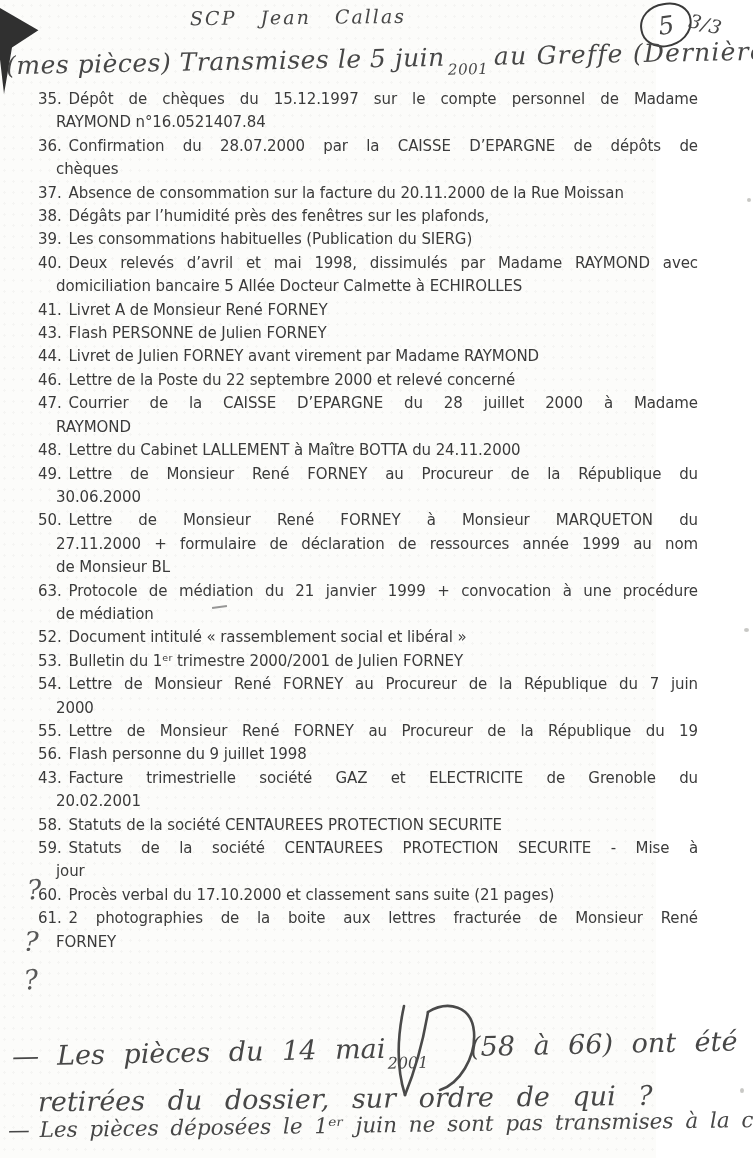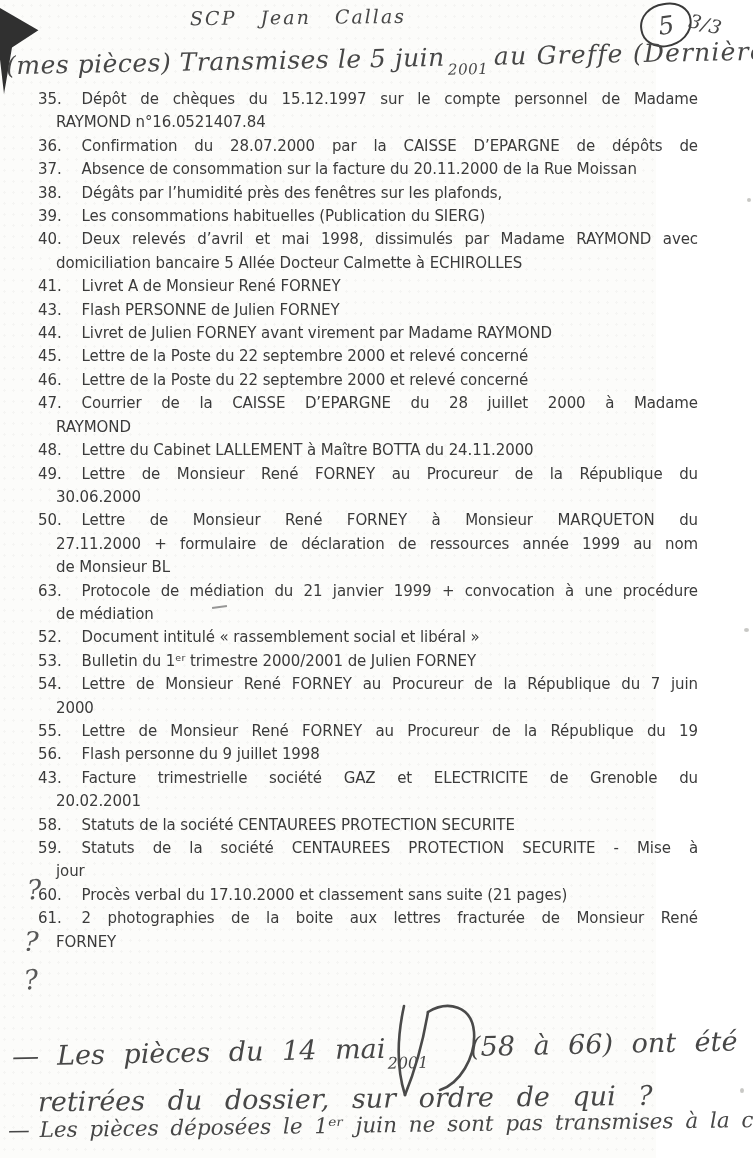--- a/index.html
+++ b/index.html
@@ -41,21 +41,21 @@
   .title-line .yr{font-size:15px;position:relative;top:9px;margin:0 2px 0 3px;}
   .title-line .p2{margin-left:4px;letter-spacing:1.2px;}
   
   .list{
     position:absolute;left:38px;top:88px;width:660px;
     font-size:15px;line-height:23.4px;letter-spacing:-0.1px;
   }
   .line{white-space:nowrap;}
   .line.just{white-space:normal;text-align:justify;text-align-last:justify;}
   .line.cont{padding-left:18px;}
-  .num{margin-right:20px;}
+  .num{margin-right:7px;}
   
   .qmark{
     position:absolute;font-size:27px;color:#585858;
     font-family:"DejaVu Serif", serif;font-style:italic;
   }
   .stray-dash{
     position:absolute;left:212px;top:606px;width:15px;height:2px;background:#7c7c7c;
     transform:rotate(-7deg);opacity:.8;
   }
   
@@ -97,20 +97,21 @@
     <span>(mes pièces) Transmises le 5 juin</span><span class="yr">2001</span><span class="p2">au Greffe (Dernière liste)</span>
   </div>
 
   <div class="list">
       <div>
         <div class="line just"><span class="num">35.</span>Dépôt de chèques du 15.12.1997 sur le compte personnel de Madame</div>
         <div class="line cont">RAYMOND n°16.0521407.84</div>
       </div>
       <div>
         <div class="line just"><span class="num">36.</span>Confirmation du 28.07.2000 par la CAISSE D’EPARGNE de dépôts de</div>
+        <div class="line cont">chèques</div>
       </div>
       <div>
         <div class="line"><span class="num">37.</span>Absence de consommation sur la facture du 20.11.2000 de la Rue Moissan</div>
       </div>
       <div>
         <div class="line"><span class="num">38.</span>Dégâts par l’humidité près des fenêtres sur les plafonds,</div>
       </div>
       <div>
         <div class="line"><span class="num">39.</span>Les consommations habituelles (Publication du SIERG)</div>
       </div>
@@ -119,23 +120,20 @@
         <div class="line cont">domiciliation bancaire 5 Allée Docteur Calmette à ECHIROLLES</div>
       </div>
       <div>
         <div class="line"><span class="num">41.</span>Livret A de Monsieur René FORNEY</div>
       </div>
       <div>
         <div class="line"><span class="num">43.</span>Flash PERSONNE de Julien FORNEY</div>
       </div>
       <div>
         <div class="line"><span class="num">44.</span>Livret de Julien FORNEY avant virement par Madame RAYMOND</div>
-      </div>
-      <div>
-        <div class="line"><span class="num">45.</span>Lettre de la Poste du 22 septembre 2000 et relevé concerné</div>
       </div>
       <div>
         <div class="line"><span class="num">46.</span>Lettre de la Poste du 22 septembre 2000 et relevé concerné</div>
       </div>
       <div>
         <div class="line just"><span class="num">47.</span>Courrier de la CAISSE D’EPARGNE du 28 juillet 2000 à Madame</div>
         <div class="line cont">RAYMOND</div>
       </div>
       <div>
         <div class="line"><span class="num">48.</span>Lettre du Cabinet LALLEMENT à Maître BOTTA du 24.11.2000</div>

